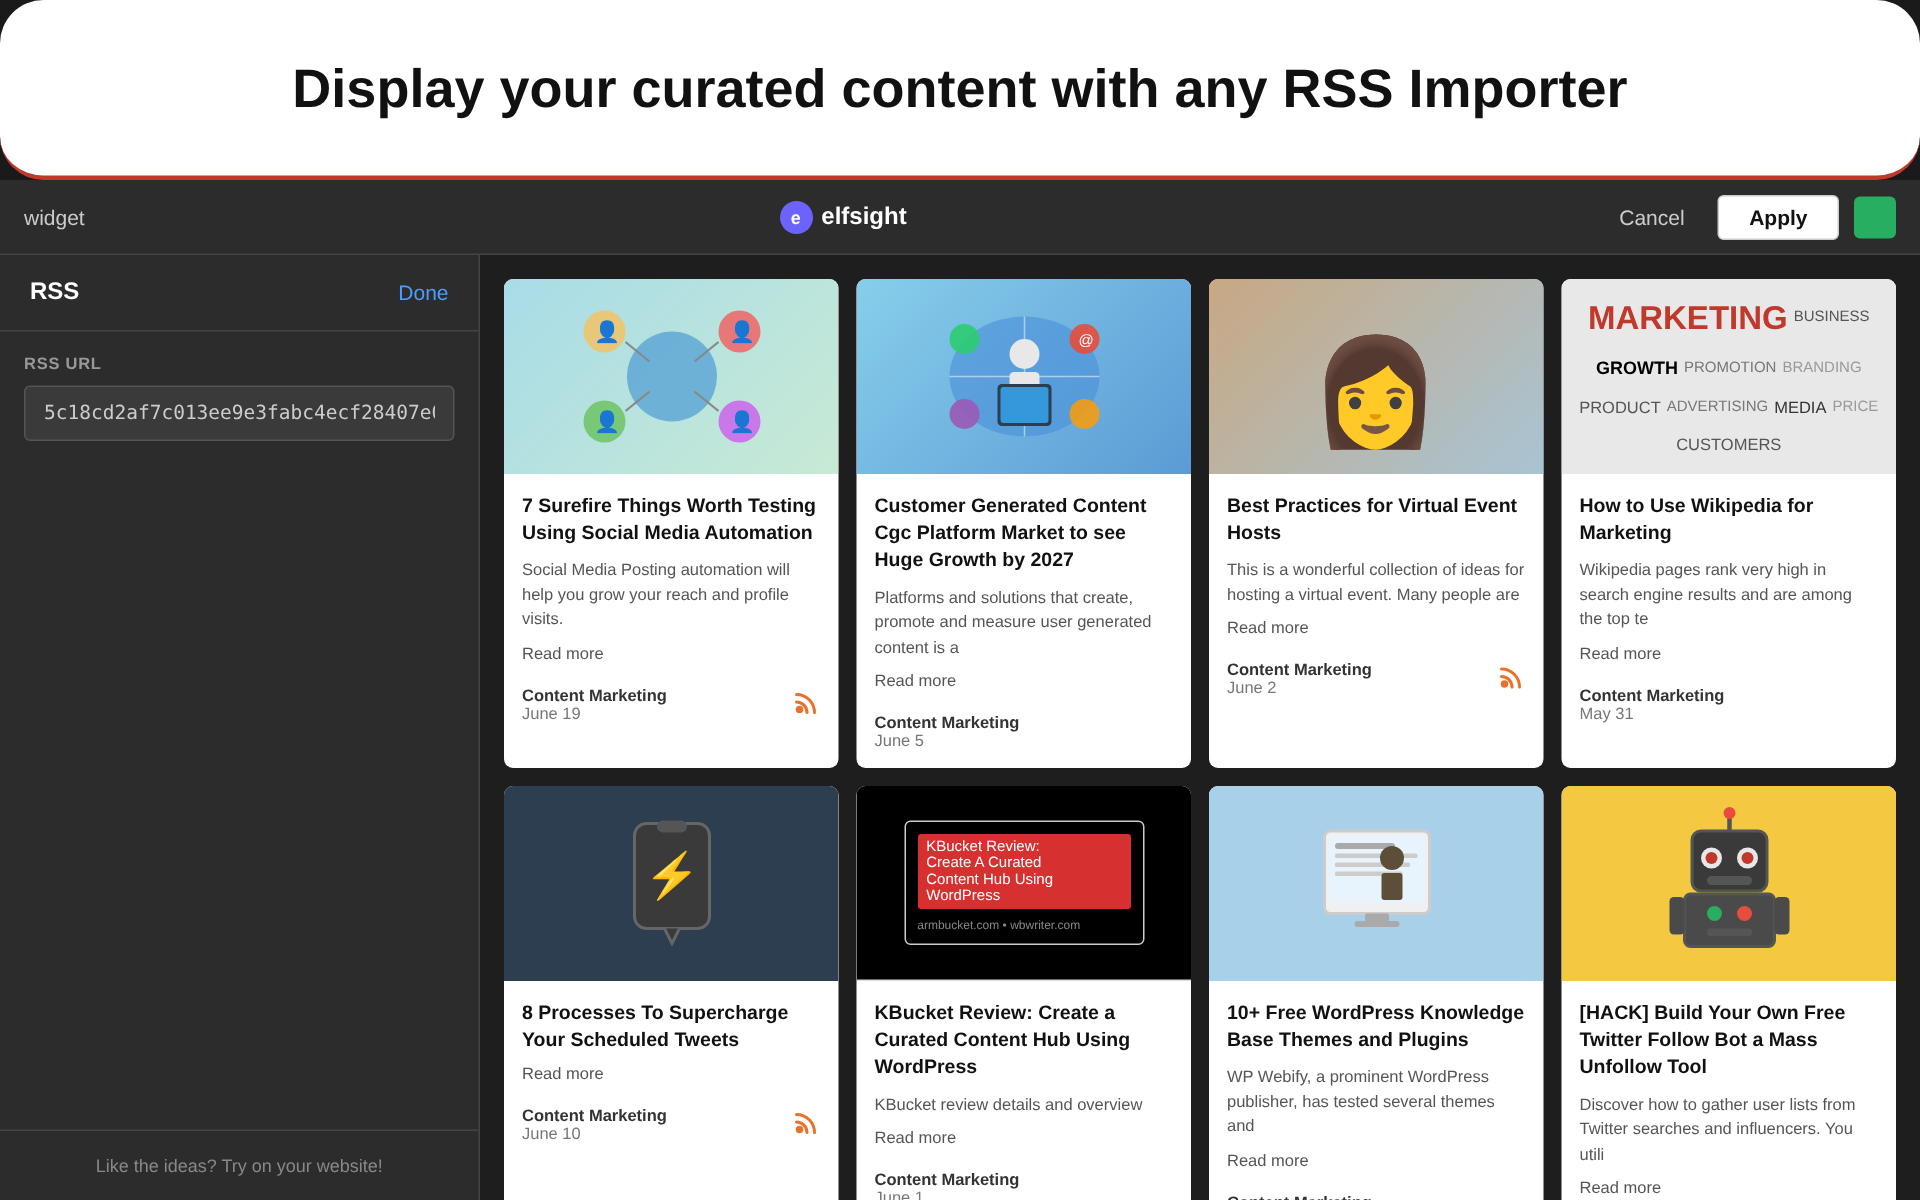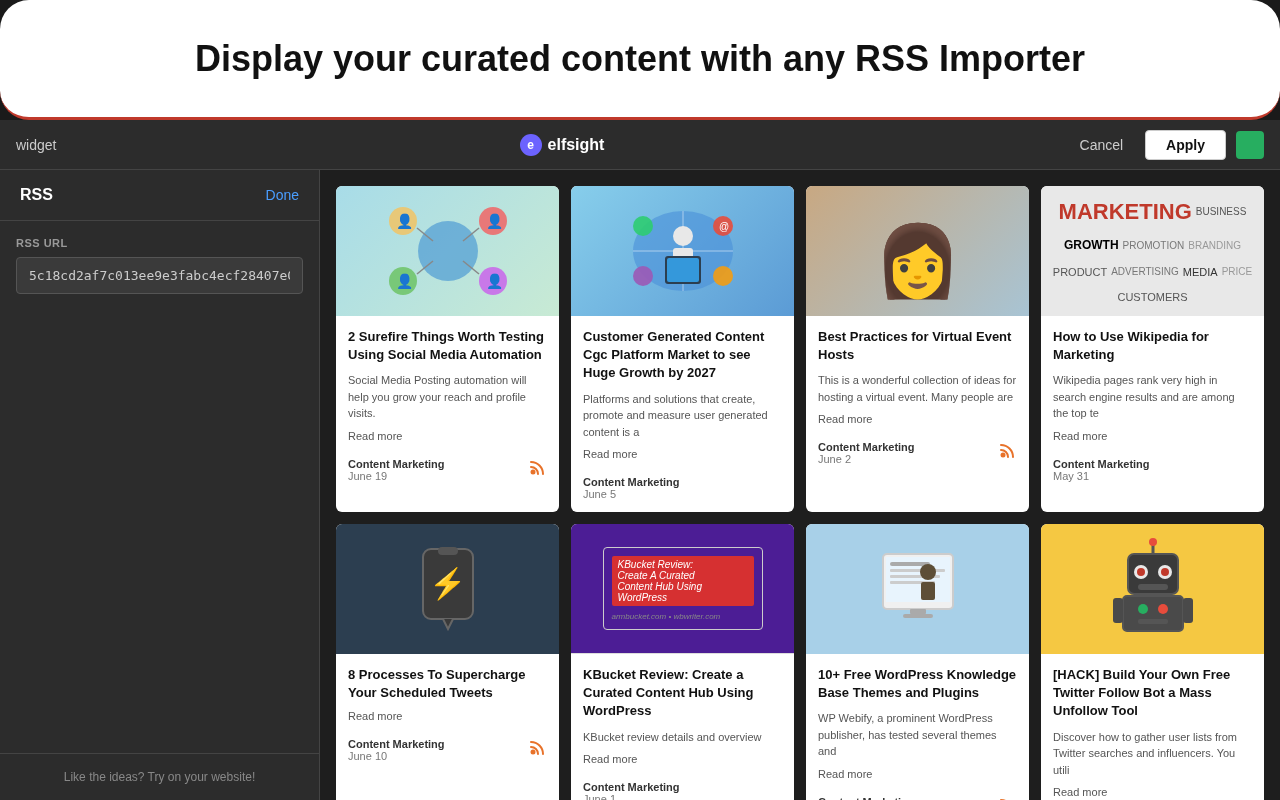--- a/index.html
+++ b/index.html
@@ -191,21 +191,21 @@
       line-height: 1.5;
       margin-bottom: 8px;
     }
     .card-read-more {
       color: #555;
       font-size: 11px;
       margin-bottom: 8px;
     }
     .card-footer {
       display: flex;
-      align-items: flex-start;
+      align-items: flex-end;
       justify-content: space-between;
       margin-top: 16px;
     }
     .card-category {
       font-size: 11px;
       font-weight: 600;
       color: #333;
     }
     .card-date {
       font-size: 11px;
@@ -280,21 +280,21 @@
         <line x1="101" y1="78" x2="85" y2="65" stroke="#888" stroke-width="1.5"></line>
 
         <text x="18" y="30" font-size="14">👤</text>
         <text x="108" y="30" font-size="14">👤</text>
         <text x="18" y="90" font-size="14">👤</text>
         <text x="108" y="90" font-size="14">👤</text>
       </svg>
     </div>
     </div>
     <div class="card-body">
-      <div class="card-title">2 Surefire Things Worth Testing Using Social Media Automation</div>
+      <div class="card-title">7 Surefire Things Worth Testing Using Social Media Automation</div>
       <div class="card-desc">Social Media Posting automation will help you grow your reach and profile visits.</div>
       <div class="card-read-more">Read more</div>
       <div class="card-footer">
         <div>
           <div class="card-category">Content Marketing</div>
           <div class="card-date">June 19</div>
         </div>
         <div class="card-rss-icon" style="display: block;"><svg width="18" height="18" viewBox="0 0 18 18">
                   <circle cx="4" cy="14" r="2.5" fill="#e8722a"></circle>
                   <path d="M2 9 a7 7 0 0 1 7 7" stroke="#e8722a" stroke-width="2" fill="none" stroke-linecap="round"></path>
@@ -413,21 +413,21 @@
         <div class="card-rss-icon" style="display: block;"><svg width="18" height="18" viewBox="0 0 18 18">
                   <circle cx="4" cy="14" r="2.5" fill="#e8722a"></circle>
                   <path d="M2 9 a7 7 0 0 1 7 7" stroke="#e8722a" stroke-width="2" fill="none" stroke-linecap="round"></path>
                   <path d="M2 4 a12 12 0 0 1 12 12" stroke="#e8722a" stroke-width="2" fill="none" stroke-linecap="round"></path>
                 </svg></div>
       </div>
     </div>
   </div>
         <div class="card">
     <div class="card-img-container">
-      <div style="width:100%;height:130px;background:#4c1d95;display:flex;align-items:center;justify-content:center;border-bottom:1px solid #ddd;font-style:italic;">
+      <div style="width:100%;height:130px;background:#000000;display:flex;align-items:center;justify-content:center;border-bottom:1px solid #ddd;">
       <div style="border:1px solid #ccc;border-radius:4px;padding:8px;width:160px;font-size:9px;color:#333;">
         <div style="background:#d63031;color:#fff;padding:3px 6px;font-size:10px;margin-bottom:6px;border-radius:2px;">KBucket Review:<br>Create A Curated<br>Content Hub Using<br>WordPress</div>
         <div style="color:#888;font-size:8px;">armbucket.com • wbwriter.com</div>
       </div>
     </div>
     </div>
     <div class="card-body">
       <div class="card-title">KBucket Review: Create a Curated Content Hub Using WordPress</div>
       <div class="card-desc">KBucket review details and overview</div>
       <div class="card-read-more">Read more</div>

